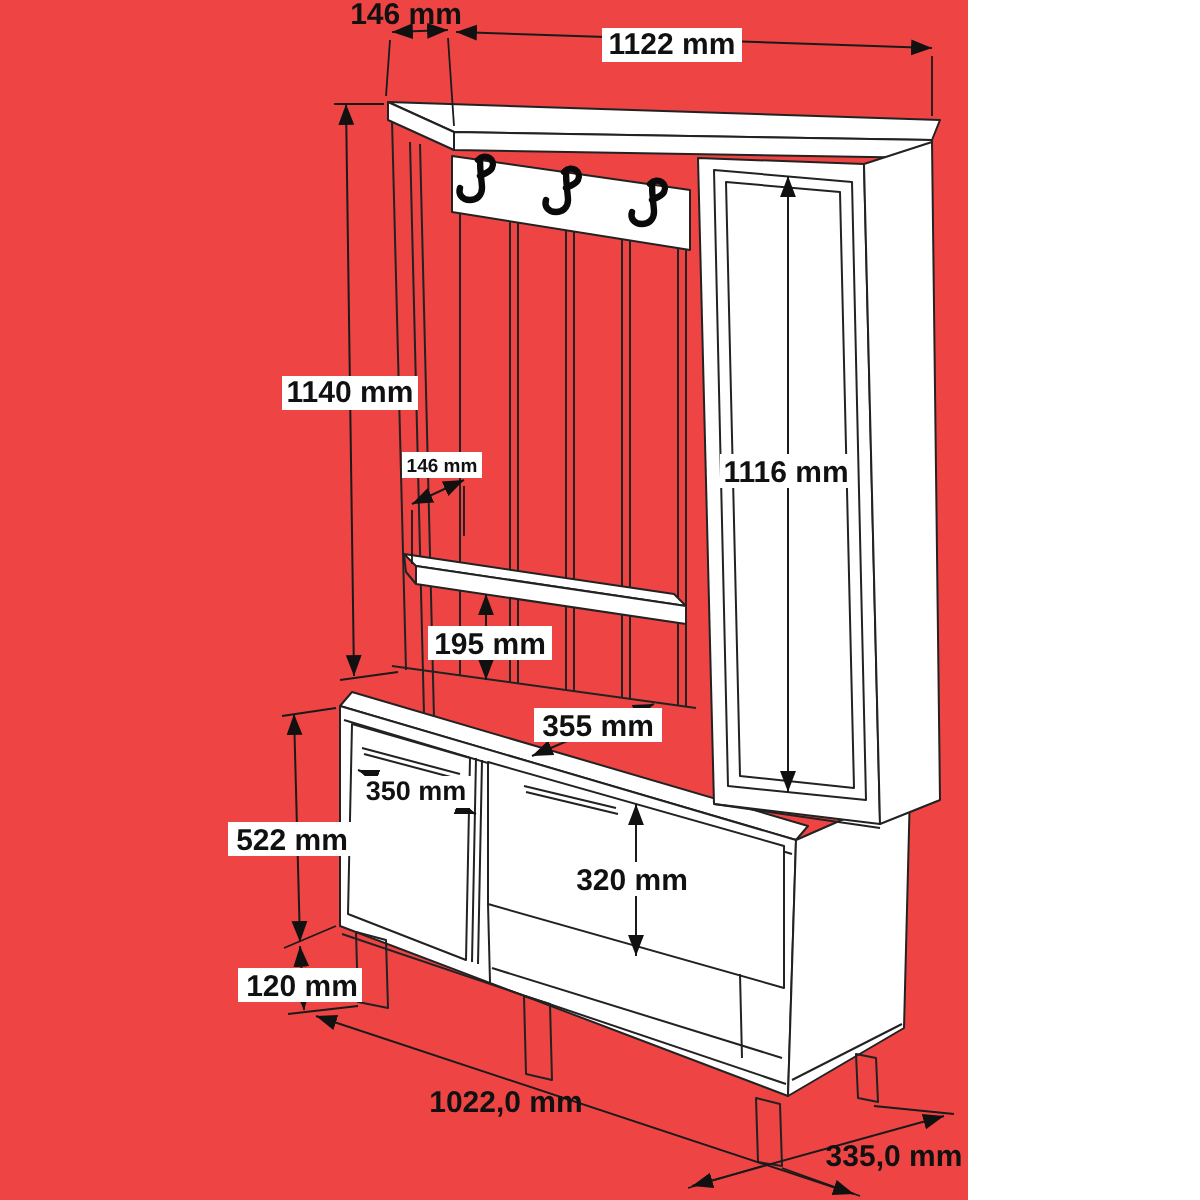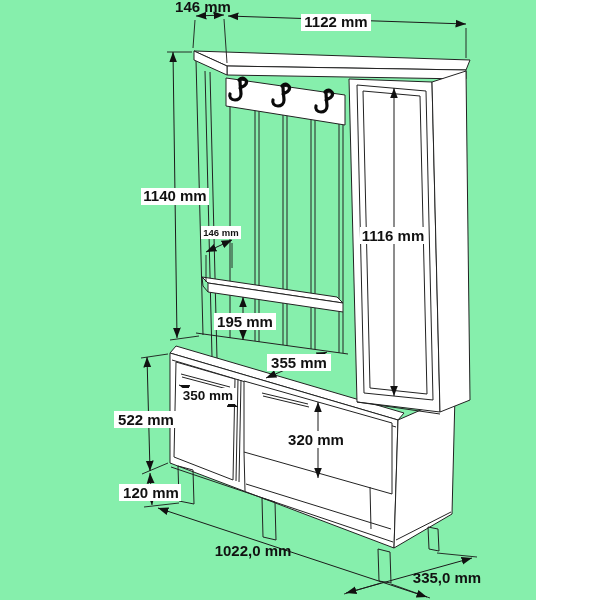--- a/index.html
+++ b/index.html
@@ -1,16 +1,16 @@
 <!DOCTYPE html>
 <html><head>
 <meta charset="utf-8">
 <style>
   html,body{margin:0;padding:0;background:#fff;}
-  .canvas{position:relative;width:536px;height:600px;background:#86efac;overflow:hidden;
+  .canvas{position:relative;width:484px;height:600px;background:#ef4444;overflow:hidden;
           font-family:"Liberation Sans",sans-serif;}
   svg{position:absolute;left:0;top:0;}
   svg path, svg line, svg polyline{stroke:#222;stroke-width:1;fill:none;stroke-linejoin:round;}
   svg .face{fill:#fff;}
   svg .hook{stroke:#0a0a0a;stroke-width:3.2;stroke-linecap:round;fill:none;}
   svg .dim{stroke:#1a1a1a;stroke-width:1;}
   svg .ext{stroke:#1a1a1a;stroke-width:0.9;}
   svg .mask{fill:#fff;stroke:none;}
   svg text{fill:#111;font-family:"Liberation Sans",sans-serif;font-weight:bold;
            font-size:15px;text-anchor:middle;}

